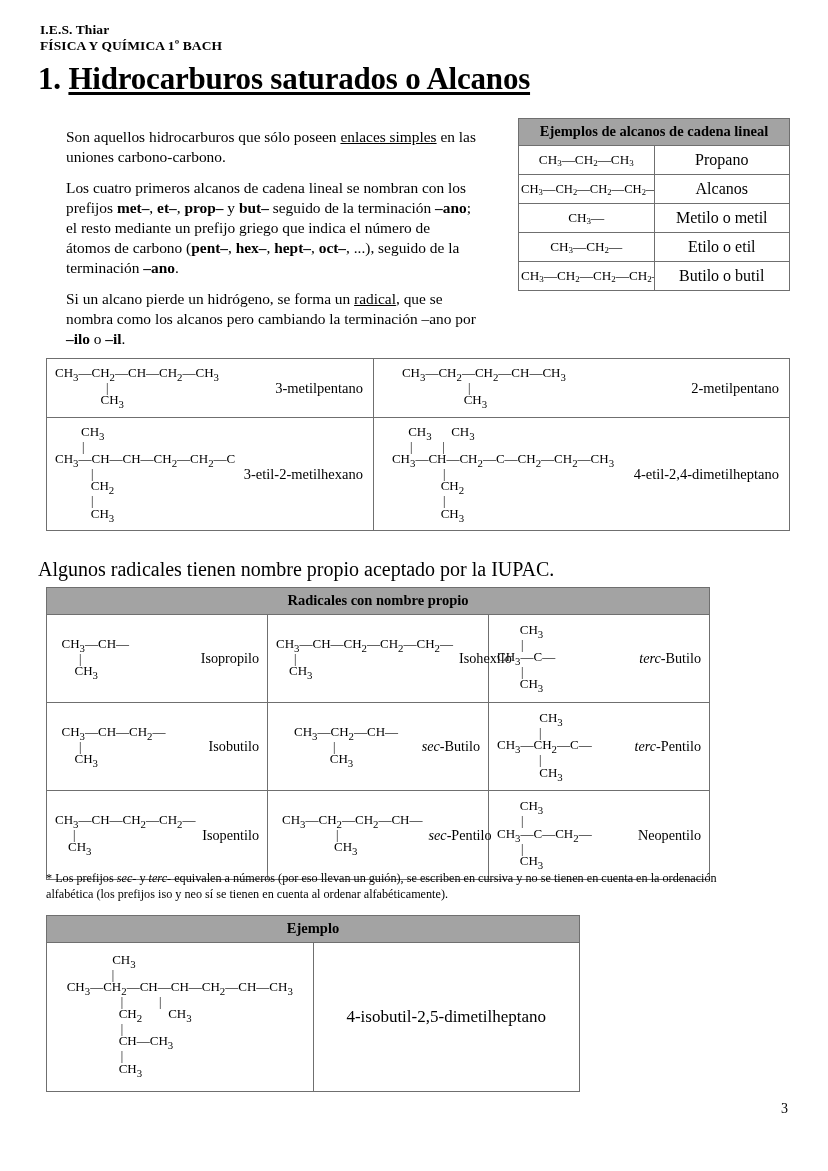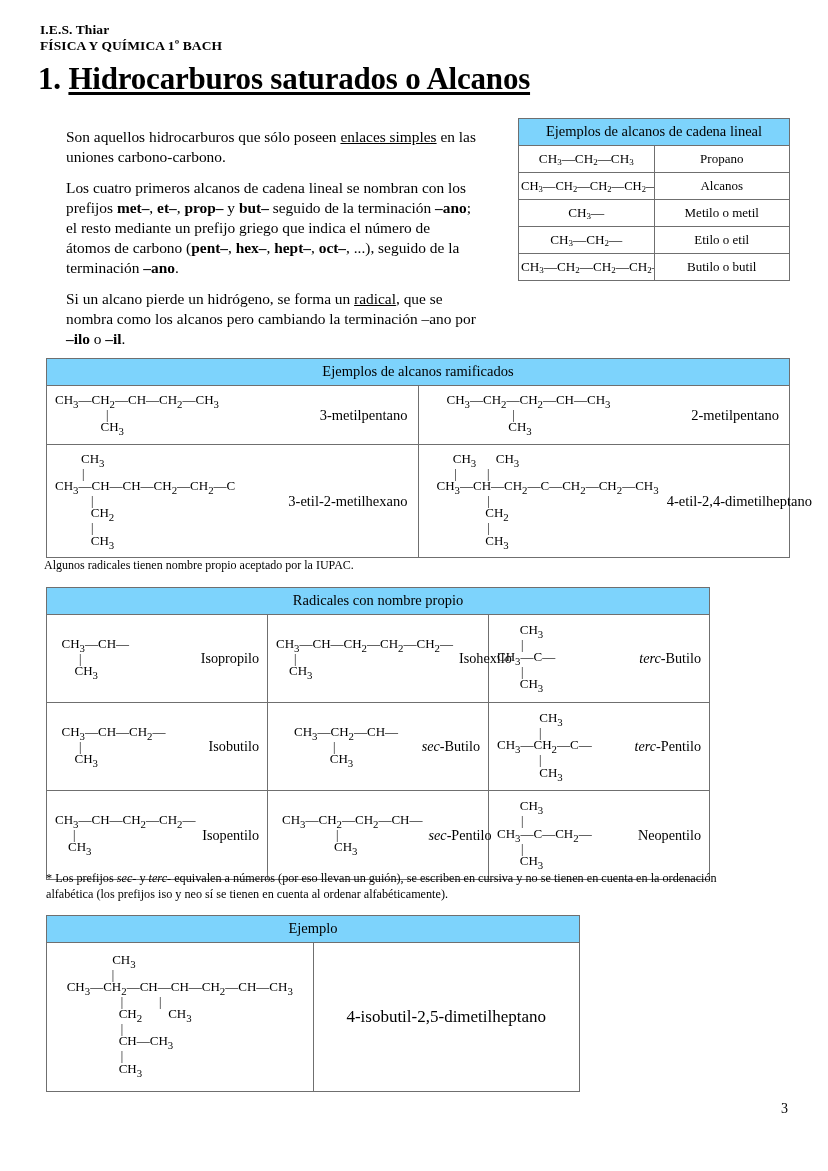--- a/index.html
+++ b/index.html
@@ -62,22 +62,22 @@
     border-collapse: collapse;
     background: #fff;
     table-layout: fixed;
   }
   table.doc td, table.doc th {
     border: 1px solid #6f6f6f;
     padding: 0;
     vertical-align: middle;
   }
   .cap {
-    background: #7dd3fc;
-    font-weight: normal;
+    background: #a3a3a3;
+    font-weight: bold;
     text-align: center;
     font-size: 14.5px;
     padding: 4px 0 5px 0 !important;
   }
   .subhead {
     background: #e3e3e3;
     font-weight: bold;
     text-align: center;
     font-size: 15px;
     padding: 4px 0 5px 0 !important;
@@ -92,21 +92,21 @@
   }
   #tbl-lineal .f {
     text-align: center;
     font-size: 13.2px;
     padding: 5px 2px !important;
     white-space: nowrap;
     overflow: hidden;
   }
   #tbl-lineal .n {
     text-align: center;
-    font-size: 13px;
+    font-size: 16px;
     padding: 5px 3px !important;
   }
 
   
   .chem { font-family: "Liberation Serif", serif; white-space: nowrap; }
   .chem sub { font-size: .68em; vertical-align: -.22em; }
 
   
   .struct {
     display: inline-block;
@@ -134,22 +134,22 @@
   #tbl-ramif .nm {
     font-size: 14.5px;
     white-space: nowrap;
     padding-left: 8px;
   }
 
   
   .leadin {
     position: absolute;
     top: 558px;
-    left: 44px;
-    font-size: 12px;
+    left: 38px;
+    font-size: 20px;
   }
 
   
   #tbl-radic {
     position: absolute;
     top: 587px;
     left: 46px;
     width: 664px;
   }
   #tbl-radic .cellbox {
@@ -241,23 +241,20 @@
   </tr>
   <tr>
     <td class="f"><span class="chem">CH<sub>3</sub>—CH<sub>2</sub>—CH<sub>2</sub>—CH<sub>2</sub>—</span></td>
     <td class="n">Butilo o butil</td>
   </tr>
 </tbody>
   </table>
 
 <table class="doc" id="tbl-ramif">
   <tbody>
-      <tr>
-    <td class="cap" colspan="2">Ejemplos de alcanos ramificados</td>
-  </tr>
   <tr>
     <td style="width:44%">
       <div class="cellbox">
         <span class="struct">
           <span class="row">CH<sub>3</sub>—CH<sub>2</sub>—CH—CH<sub>2</sub>—CH<sub>3</sub></span>
           <span class="pipe">                 |</span>
           <span class="row">              CH<sub>3</sub></span>
         </span>
         <span class="nm">3-metilpentano</span>
       </div>

